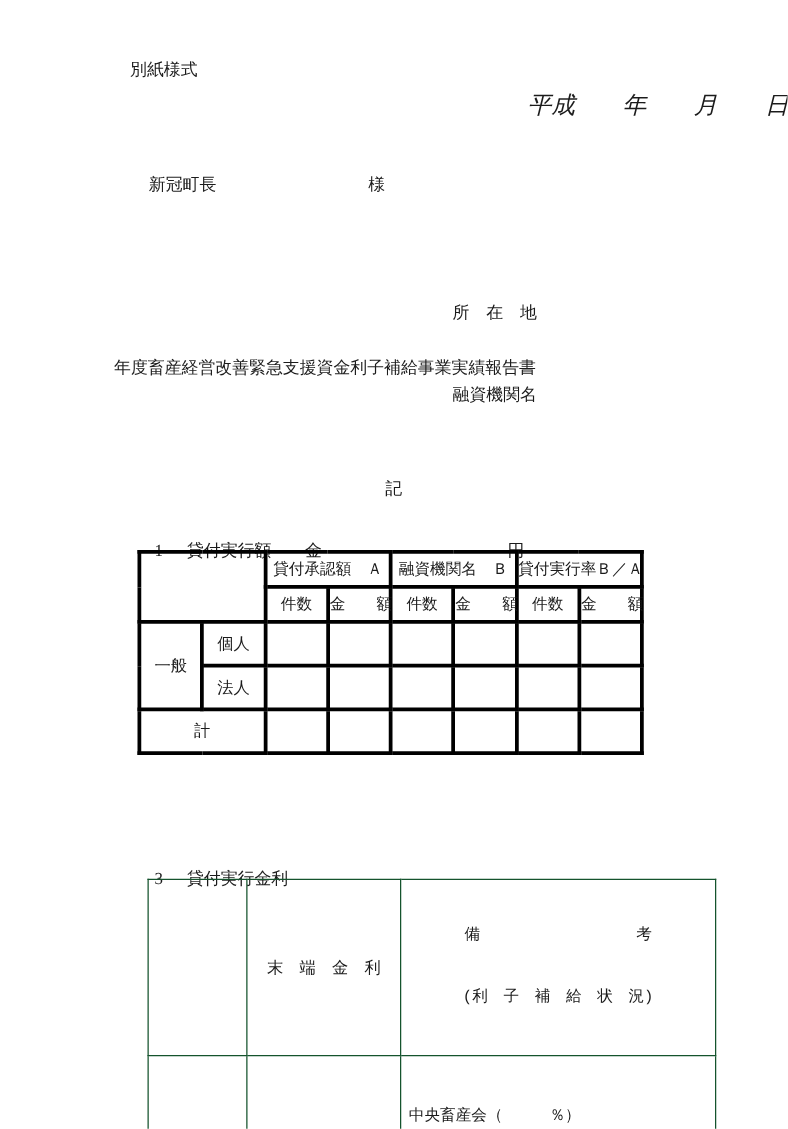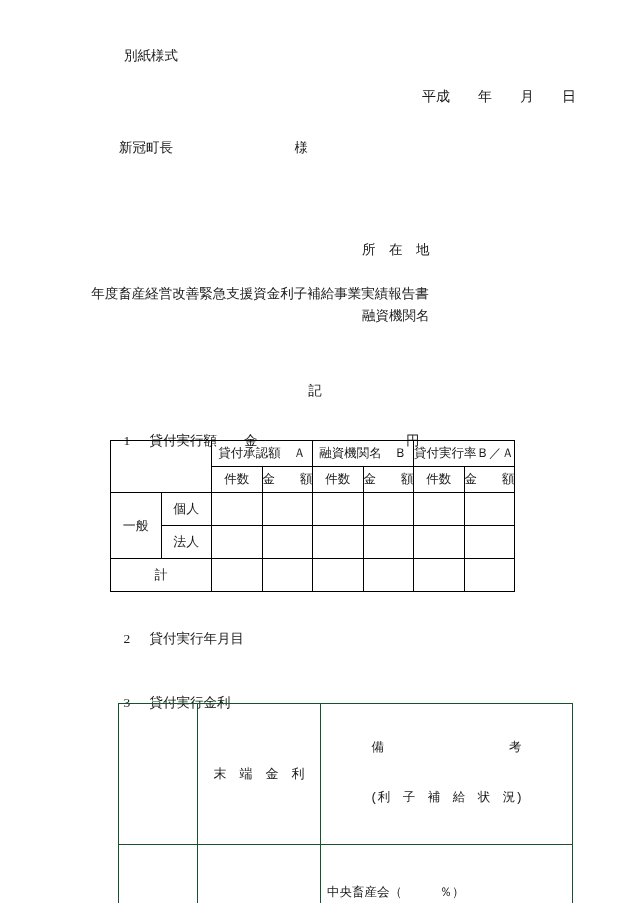--- a/index.html
+++ b/index.html
@@ -22,22 +22,22 @@
     height: 903px;
     box-sizing: border-box;
   }
 
   
   .line {
     position: absolute;
     white-space: pre;
     line-height: 1.35;
   }
-  .form-code   { left: 104px; top: 47px;  font-size: 13.5px; margin-left: 20px; }
-  .date-line   { left: 422px; top: 88px;  font-size: 14px; }
+  .form-code   { left: 104px; top: 47px;  font-size: 13.5px; }
+  .date-line   { left: 422px; top: 72px;  font-size: 19px; font-style: italic; }
   .recipient   { left: 119px; top: 139px; font-size: 13.5px; }
   .addr-block  { left: 334px; top: 194px; font-size: 13.5px; line-height: 1.65; margin-left: 28px; }
   .doc-title   { left: 0;     top: 285px; width: 520px; text-align: center; font-size: 13.5px; }
   .body-para   { left: 104px; top: 326px; width: 440px; font-size: 13.5px; line-height: 1.62; }
   .ki-mark     { left: 0;     top: 382px; width: 630px; text-align: center; font-size: 13.5px; }
 
   .section-1   { left: 110px; top: 414px; font-size: 13.5px; }
   .section-2   { left: 110px; top: 612px; font-size: 13.5px; }
   .section-3   { left: 110px; top: 676px; font-size: 13.5px; }
 
@@ -45,21 +45,21 @@
   .sec-label { display: inline-block; }
 
   
   .tbl {
     position: absolute;
     border-collapse: collapse;
     font-size: 13px;
     table-layout: fixed;
   }
   .tbl td, .tbl th {
-    border: 1px solid #000000;
+    border: 3px solid #000000;
     padding: 0;
     text-align: center;
     vertical-align: middle;
     font-weight: normal;
     white-space: pre;
   }
 
   #loan-table {
     left: 110px;
     top: 440px;
@@ -168,23 +168,20 @@
         <td class="r-cell"></td>
         <td class="r-cell"></td>
         <td class="r-cell"></td>
         <td class="r-cell"></td>
         <td class="r-cell"></td>
         <td class="r-cell"></td>
       </tr>
     </tbody>
   </table>
 
-  <div class="line section-2">
-    <span class="sec-num">2</span><span class="sec-label">貸付実行年月目</span>
-  </div>
 
   <div class="line section-3">
     <span class="sec-num">3</span><span class="sec-label">貸付実行金利</span>
   </div>
 
   <table class="tbl" id="rate-table">
     <tbody>
       <tr>
         <td class="rh-blank"></td>
         <td class="rh-rate">末　端　金　利</td>

